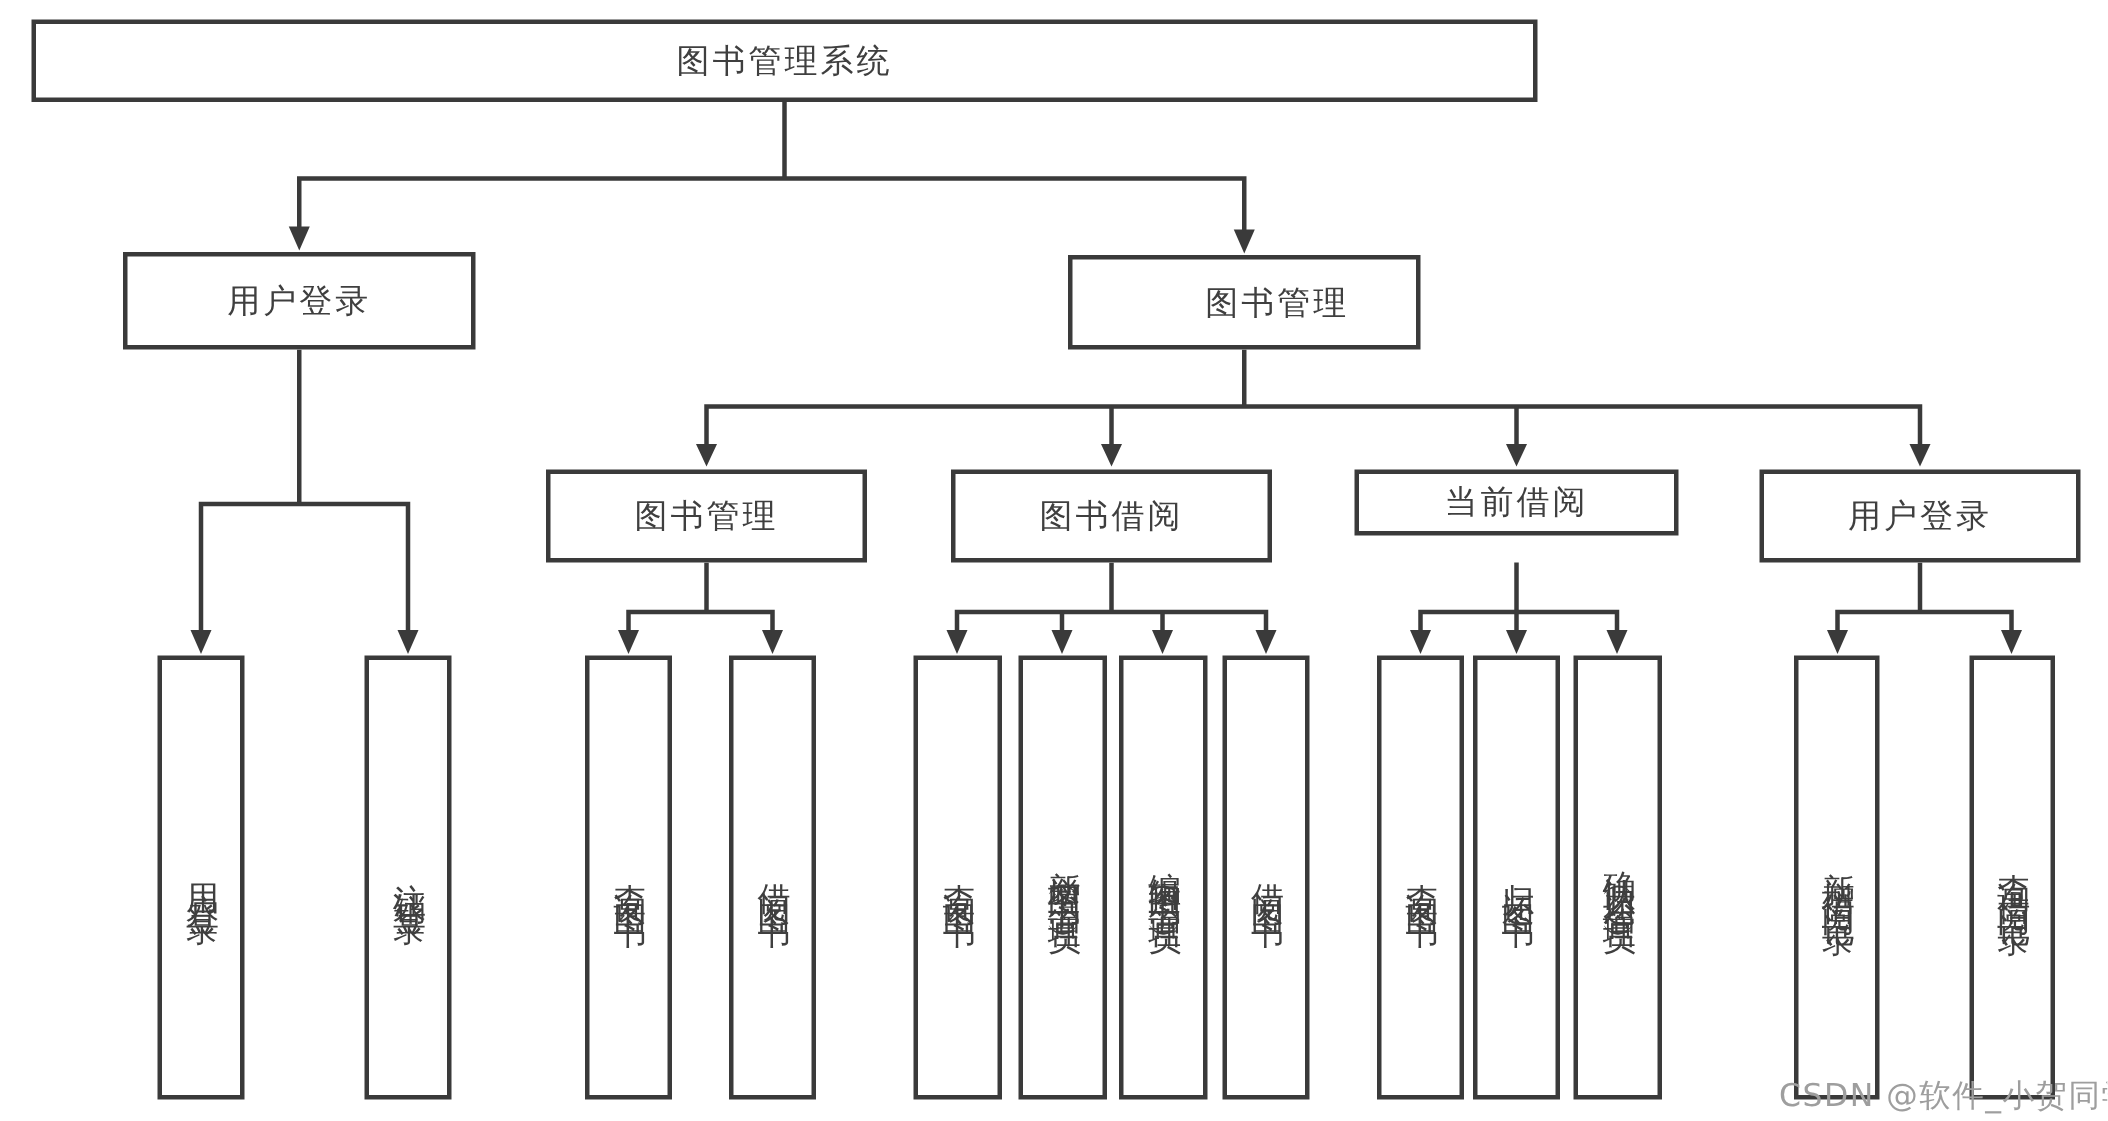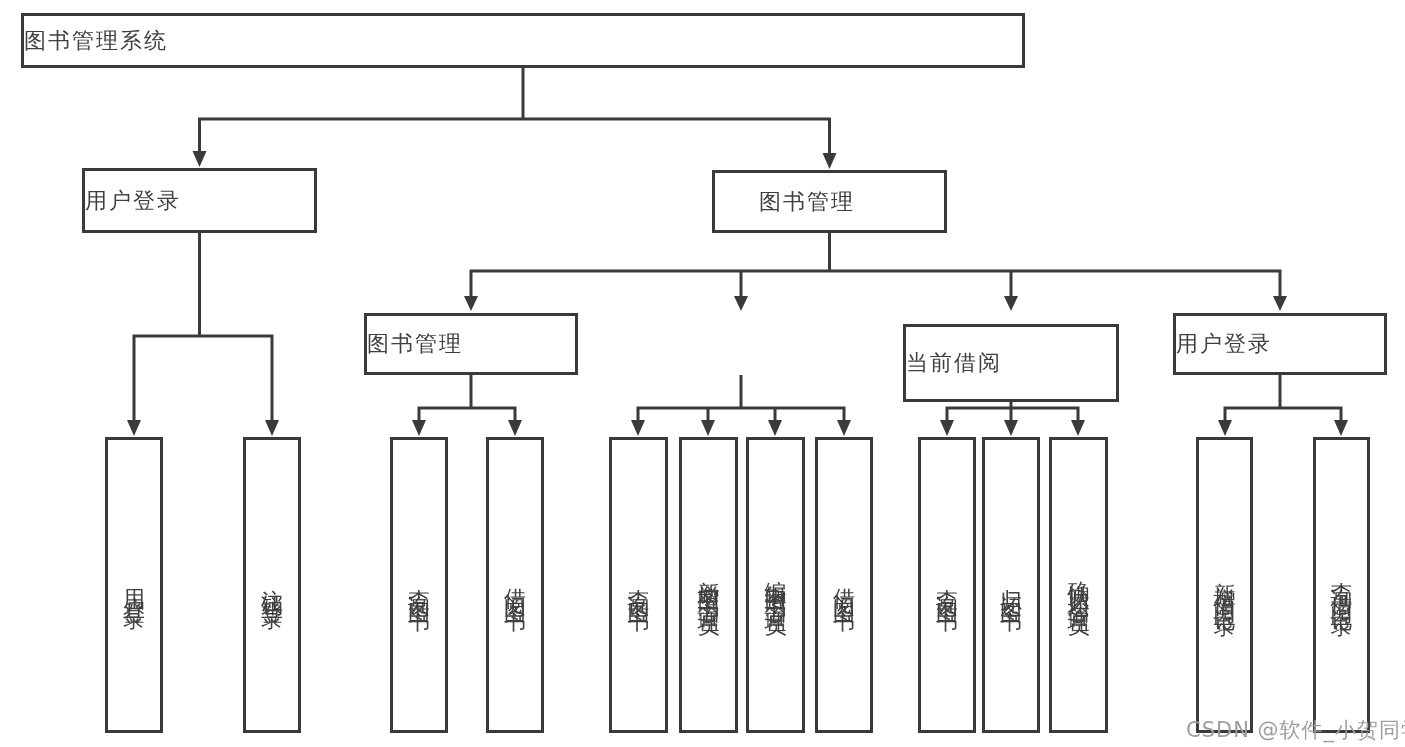--- a/index.html
+++ b/index.html
@@ -30,20 +30,21 @@
     fill: var(--line, #3a3a3a);
     stroke: none;
   }
   .hnode {
     position: absolute;
     box-sizing: border-box;
     border: 3px solid var(--line, #3a3a3a);
     background: #ffffff;
     display: flex;
     align-items: center;
+    justify-content: center;
     font-size: 22px;
     letter-spacing: 2px;
     color: var(--text, #3f3f3f);
   }
   .vnode {
     position: absolute;
     top: 437px;
     height: 296px;
     box-sizing: border-box;
     border: 3px solid var(--line, #3a3a3a);
@@ -130,21 +131,24 @@
   <div class="hnode" style="left:82px; top:168px; width:235px; height:65px;">
     <span>用户登录</span>
   </div>
   <div class="hnode" style="left:712px; top:170px; width:235px; height:63px;padding-left:44px;">
     <span>图书管理</span>
   </div>
 
   <div class="hnode" style="left:364px; top:313px; width:214px; height:62px;">
     <span>图书管理</span>
   </div>
-  <div class="hnode" style="left:903px; top:313px; width:216px; height:78px;margin-top:11px;">
+  <div class="hnode" style="left:634px; top:313px; width:214px; height:62px;">
+    <span>图书借阅</span>
+  </div>
+  <div class="hnode" style="left:903px; top:313px; width:216px; height:44px;">
     <span>当前借阅</span>
   </div>
   <div class="hnode" style="left:1173px; top:313px; width:214px; height:62px;">
     <span>用户登录</span>
   </div>
 
   <div class="vnode" style="left:105px; width:58px;">
     <span class="vtext">用户登录</span>
   </div>
   <div class="vnode" style="left:243px; width:58px;">

